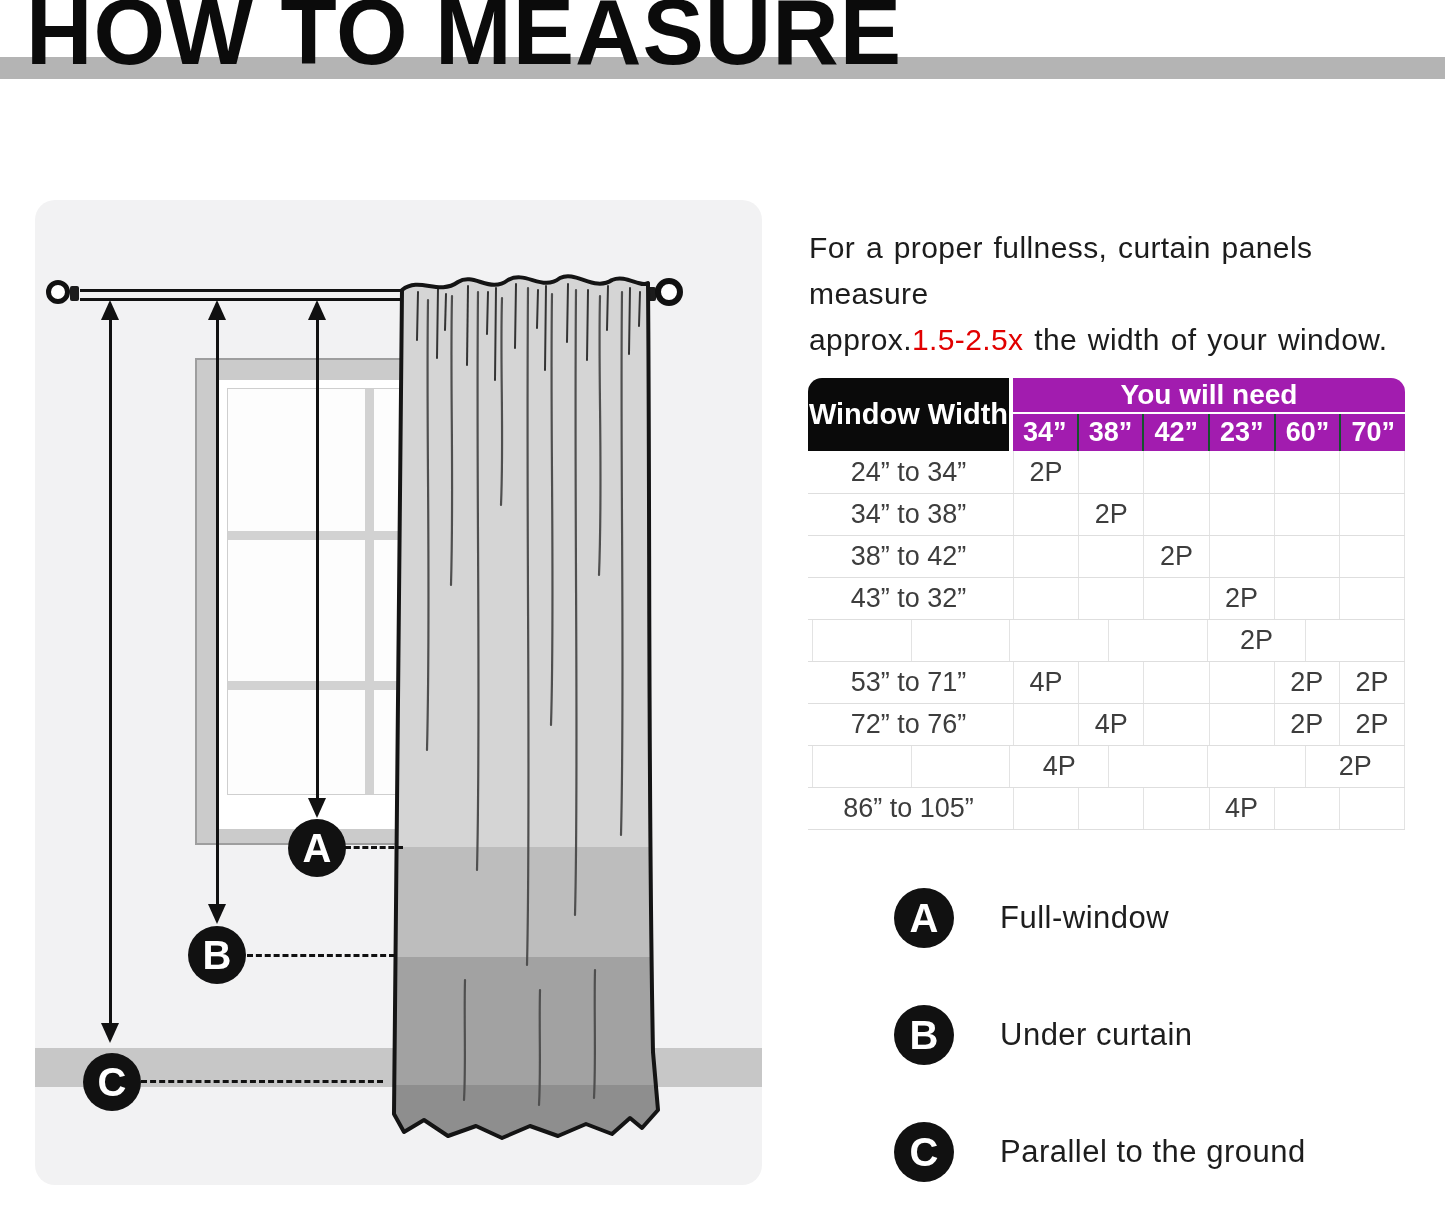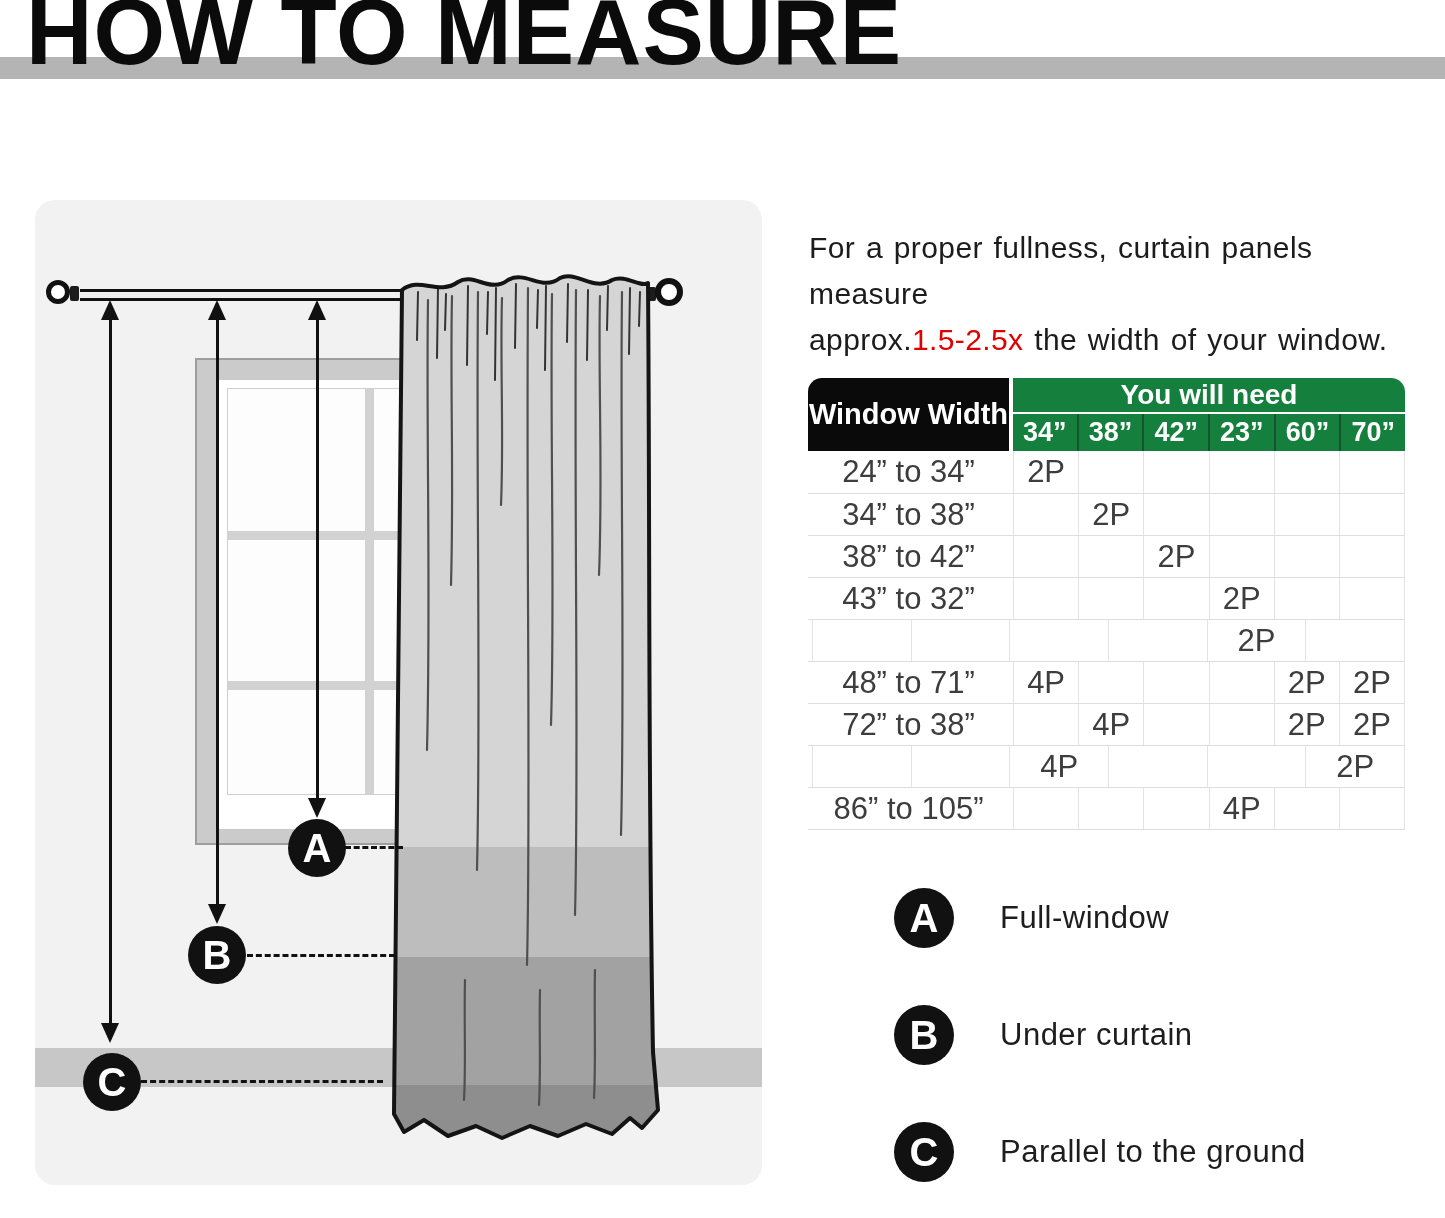--- a/index.html
+++ b/index.html
@@ -54,27 +54,27 @@
   .marker-c { left:48px;  top:853px; }
   
   .intro { position:absolute; left:809px; top:225px; width:630px; font-size:30px; line-height:46px; color:#1c1c1c; letter-spacing:.4px; word-spacing:2px; }
   .intro .red { font-weight:normal; }
   
   .size-table { position:absolute; left:808px; top:378px; width:597px; }
   .t-head { display:flex; height:73px; }
   .corner { width:201px; background:#0a0a0a; color:#fff; border-radius:14px 0 0 0;
             display:flex; align-items:center; justify-content:center; font-size:29px; font-weight:bold; }
   .head-gap { width:4px; }
-  .group { flex:1; background:#15803d; color:#fff; border-radius:0 14px 0 0; display:flex; flex-direction:column; }
+  .group { flex:1; background:#a21caf; color:#fff; border-radius:0 14px 0 0; display:flex; flex-direction:column; }
   .group-label { height:36px; display:flex; align-items:center; justify-content:center; font-size:28px; font-weight:bold; border-bottom:2px solid #fff; }
   .size-cols { flex:1; display:flex; }
   .size-col { flex:1; display:flex; align-items:center; justify-content:center; font-size:27px; font-weight:bold; border-left:2px solid #14532d; }
   .size-col:first-child { border-left:none; }
   .t-body { border-bottom:1px solid #dedede; }
-  .t-row { display:flex; height:42px; align-items:stretch; border-top:1px solid #dedede; font-size:31px; color:#3d3d3d; }
+  .t-row { display:flex; height:42px; align-items:stretch; border-top:1px solid #dedede; font-size:27px; color:#3d3d3d; }
   .t-row:first-child { border-top:none; }
   .row-label { width:201px; display:flex; align-items:center; justify-content:center; }
   .row-gap { width:4px; }
   .cell { flex:1; display:flex; align-items:center; justify-content:center; border-left:1px solid #e3e3e3; }
   .cell:last-child { border-right:1px solid #e3e3e3; }
   
   .legend-item { position:absolute; left:894px; display:flex; align-items:center; }
   .legend-circle { width:60px; height:60px; border-radius:50%; background:#111; color:#fff;
                    display:flex; align-items:center; justify-content:center; font-size:40px; font-weight:bold; flex:0 0 auto; }
   .legend-label { margin-left:46px; font-size:31px; color:#1d1d1d; letter-spacing:.5px; white-space:nowrap; }
@@ -252,31 +252,31 @@
         <div class="t-row">
           <div class="row-gap"></div>
           <div class="cell"></div>
           <div class="cell"></div>
           <div class="cell"></div>
           <div class="cell"></div>
           <div class="cell">2P</div>
           <div class="cell"></div>
         </div>
         <div class="t-row">
-          <div class="row-label">48”  to 71”</div>
+          <div class="row-label">53”  to 71”</div>
           <div class="row-gap"></div>
           <div class="cell">4P</div>
           <div class="cell"></div>
           <div class="cell"></div>
           <div class="cell"></div>
           <div class="cell">2P</div>
           <div class="cell">2P</div>
         </div>
         <div class="t-row">
-          <div class="row-label">72”  to 38”</div>
+          <div class="row-label">72”  to 76”</div>
           <div class="row-gap"></div>
           <div class="cell"></div>
           <div class="cell">4P</div>
           <div class="cell"></div>
           <div class="cell"></div>
           <div class="cell">2P</div>
           <div class="cell">2P</div>
         </div>
         <div class="t-row">
           <div class="row-gap"></div>

